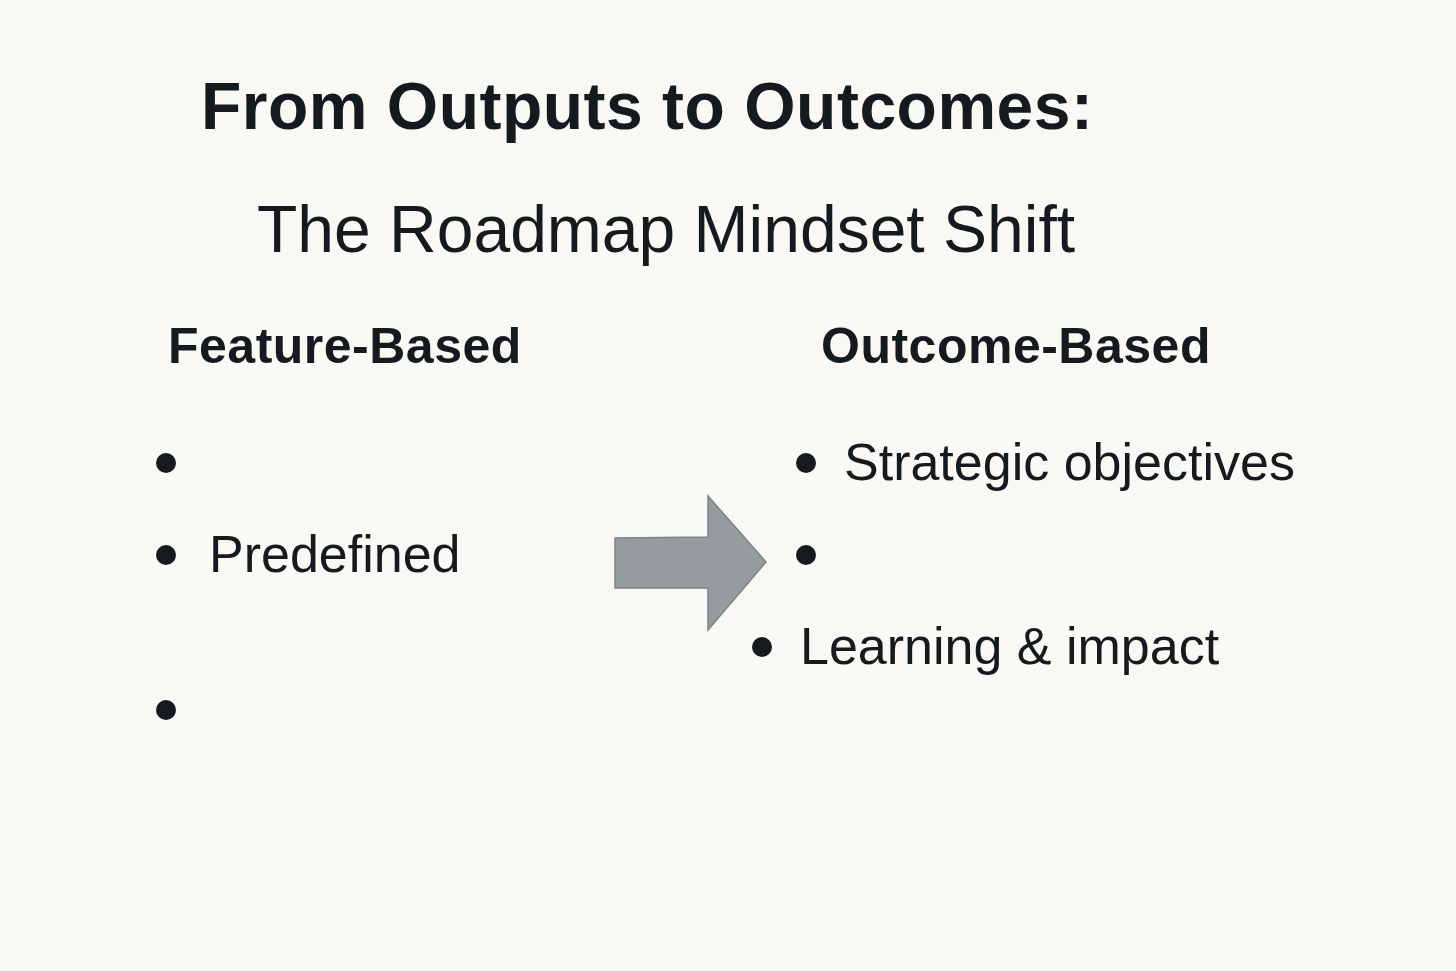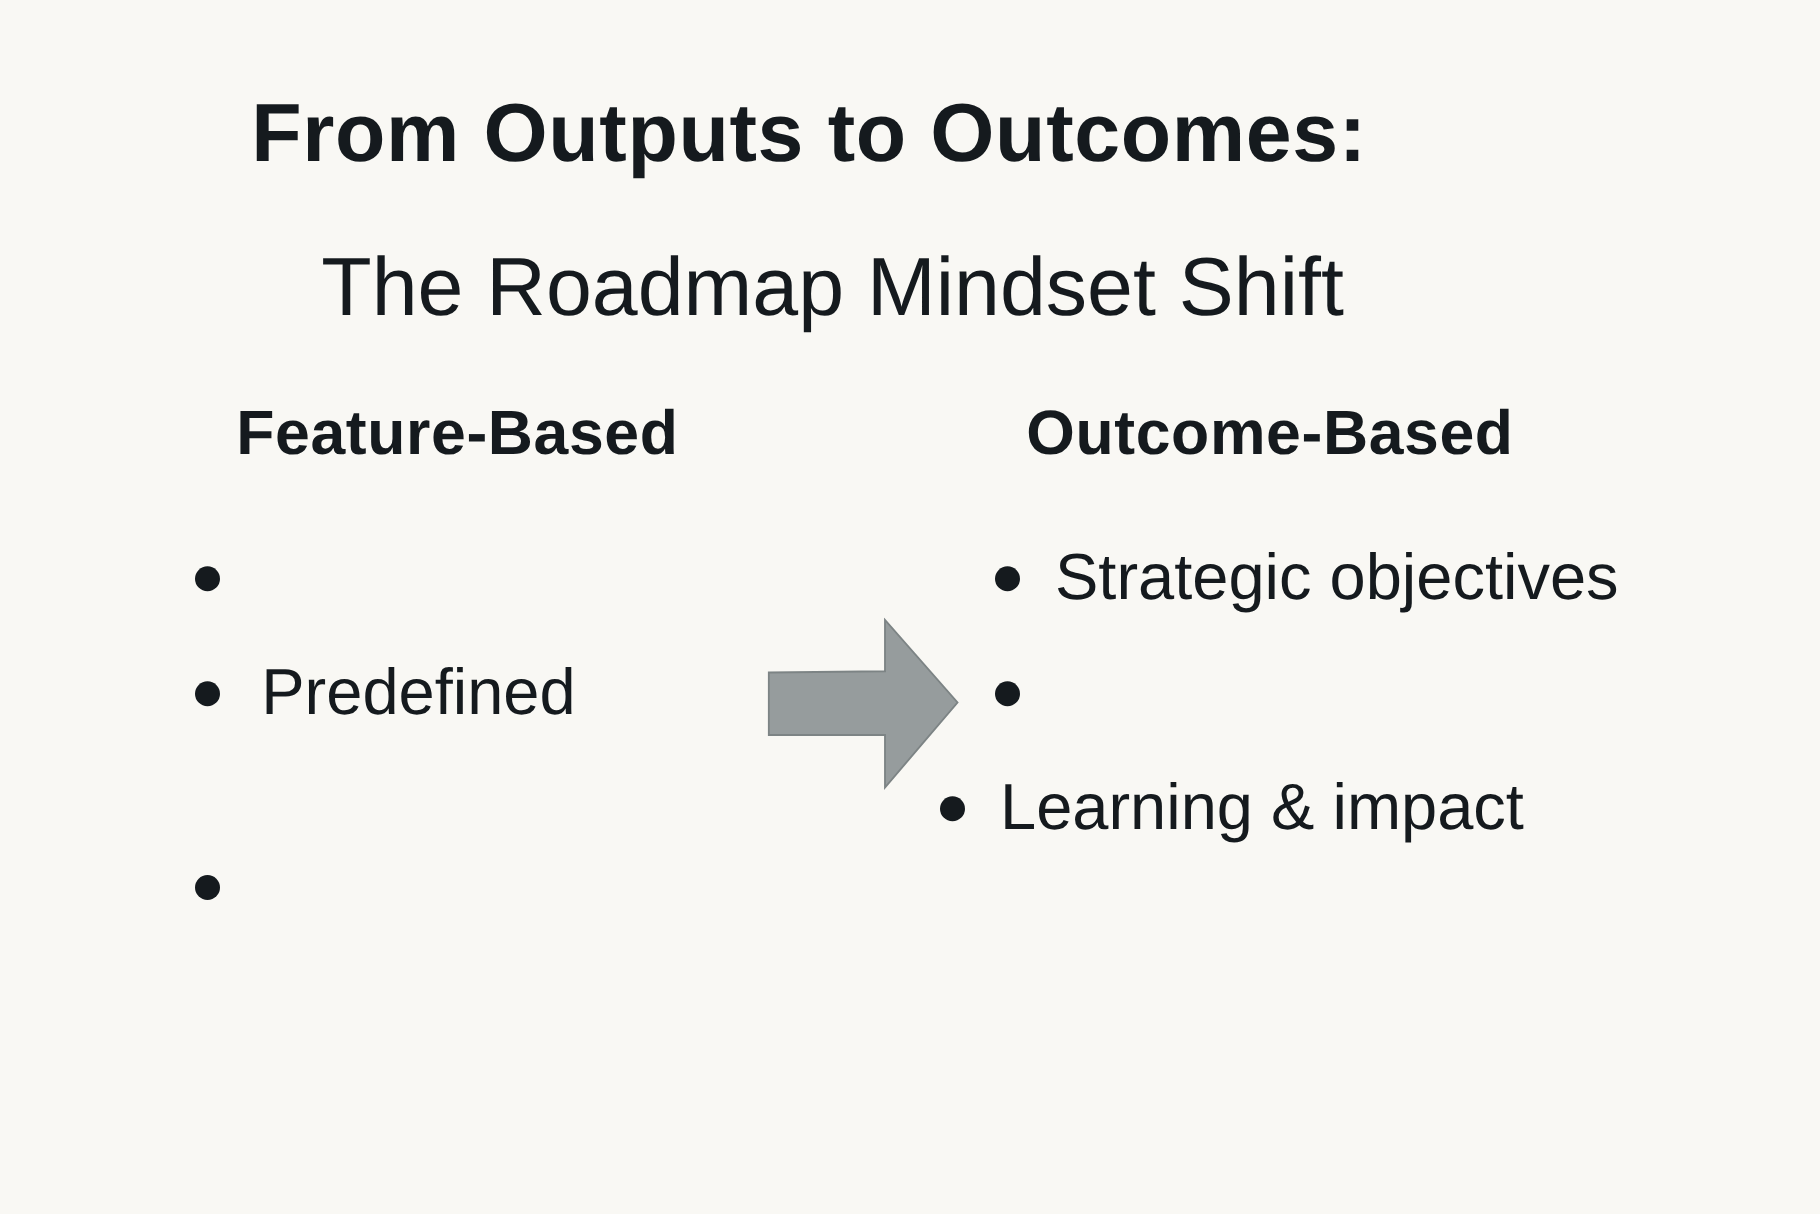--- a/index.html
+++ b/index.html
@@ -36,21 +36,21 @@
       margin-top: 33px;
     }
     .col-heading {
       position: absolute;
       font-size: 50px;
       font-weight: bold;
       line-height: 60px;
       white-space: nowrap;
       letter-spacing: 0.5px;
     }
-    .col-left-heading { left: 189px; top: 316px; }
+    .col-left-heading { left: 168px; top: 316px; }
     .col-right-heading { left: 821px; top: 316px; }
 
     .bullet {
       position: absolute;
       font-size: 52px;
       line-height: 60px;
       white-space: nowrap;
     }
     .bullet .dot {
       position: absolute;

